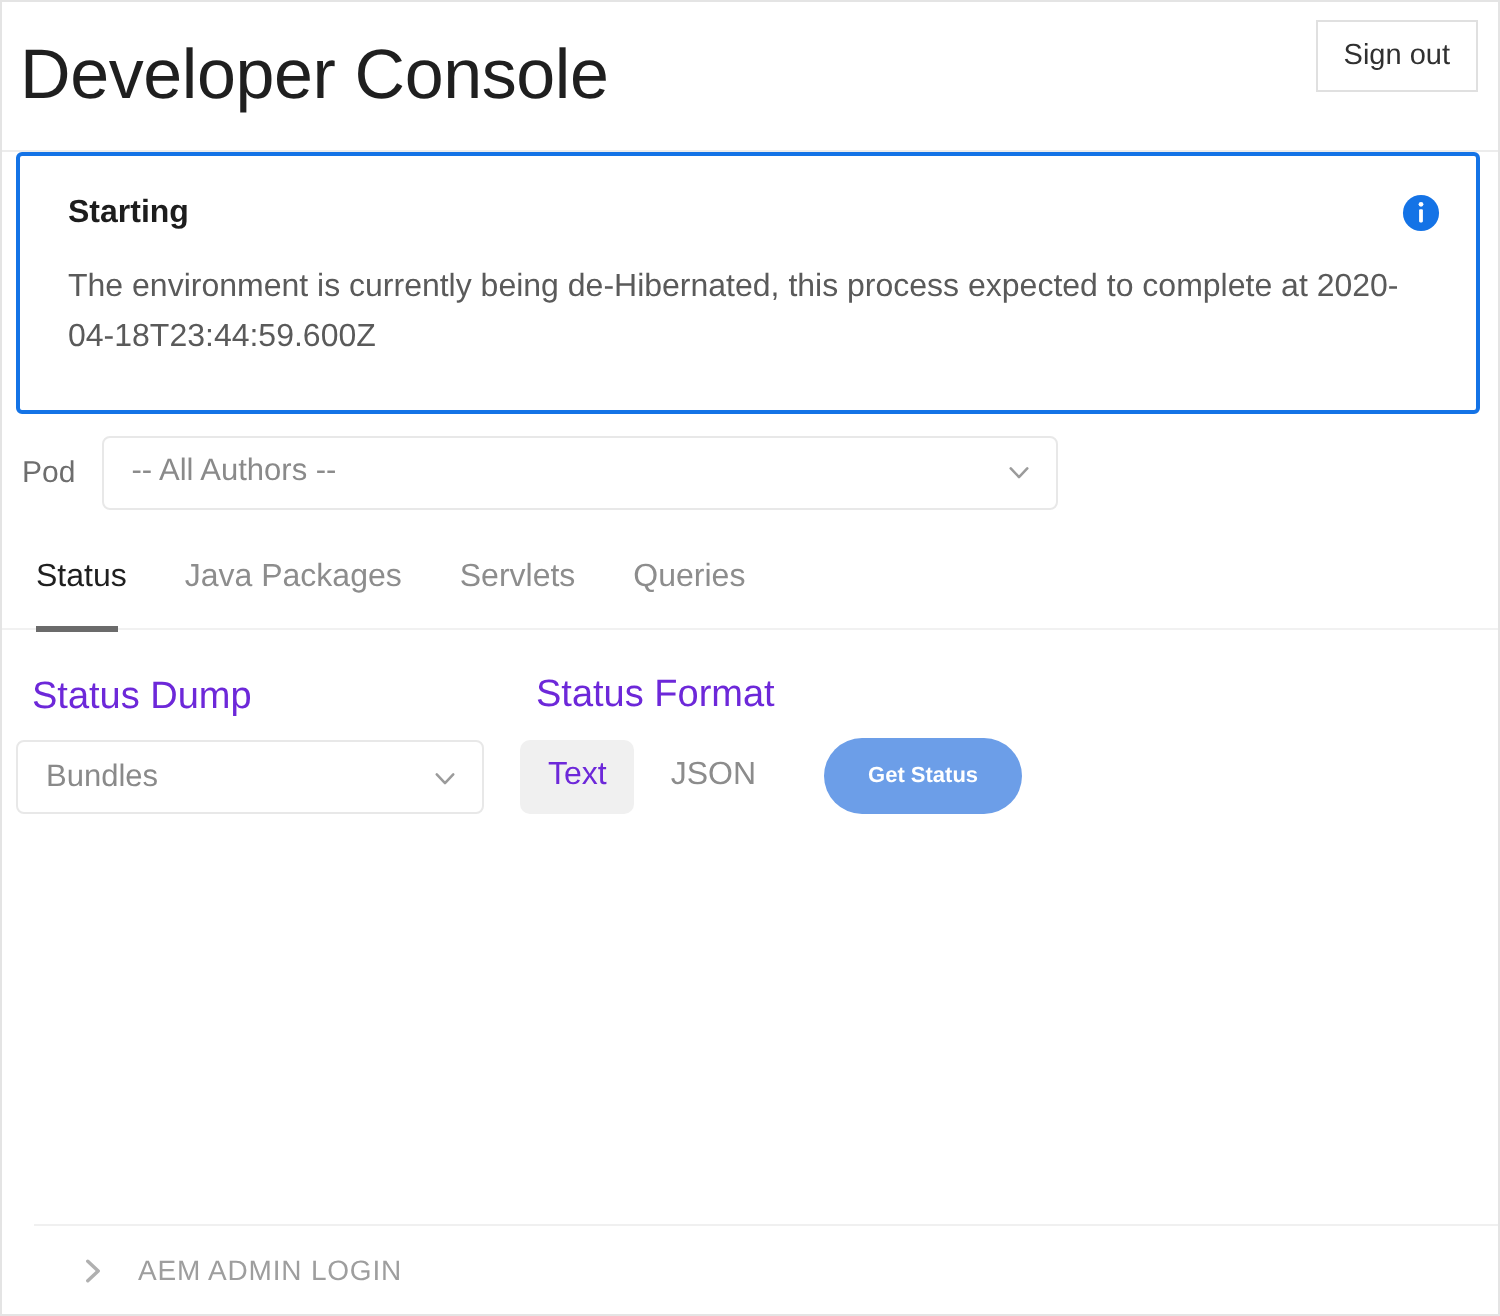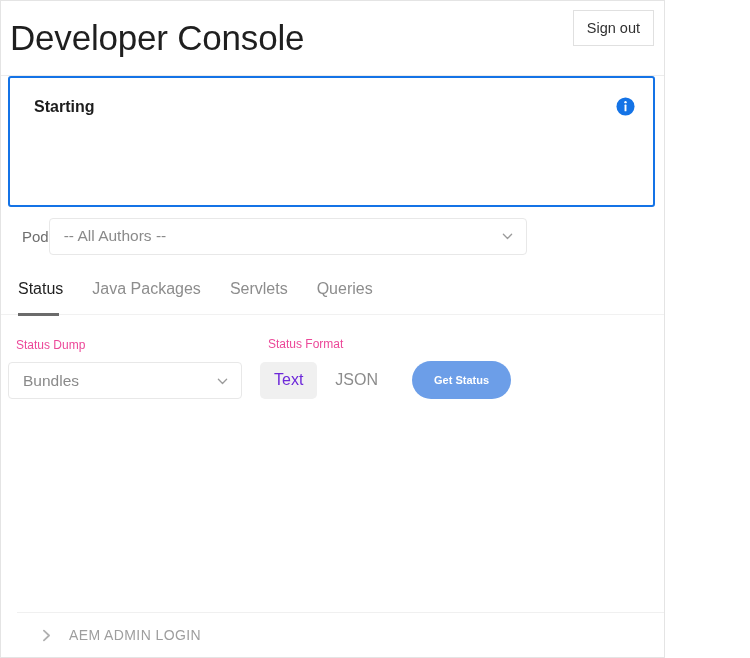--- a/index.html
+++ b/index.html
@@ -8,21 +8,21 @@
     width: 750px;
     height: 658px;
     background: #ffffff;
     font-family: "Liberation Sans", sans-serif;
     color: #2c2c2c;
     overflow: hidden;
   }
 
   .page {
     position: relative;
-    width: 665px;
+    width: 750px;
     height: 658px;
     background: #ffffff;
     border: 1px solid #e4e4e4;
   }
 
   
   .header {
     position: relative;
     height: 75px;
     border-bottom: 1px solid #ececec;
@@ -135,21 +135,22 @@
     top: 19px;
     width: 19px;
     height: 19px;
   }
 
   
   .pod-row {
     display: flex;
     align-items: center;
     height: 58px;
-    padding-left: 21px;
+    padding-left: 10px;
+    gap: 13px;
   }
   .pod-label {
     font-size: 15px;
     color: #6e6e6e;
   }
   .select {
     position: relative;
     height: 37px;
     background: #ffffff;
     border: 1px solid #e8e8e8;
@@ -204,22 +205,22 @@
 
   
   .controls {
     display: flex;
     align-items: flex-end;
     padding: 22px 0 0 7px;
     gap: 0;
   }
   .ctrl-group { display: flex; flex-direction: column; }
   .ctrl-label {
-    font-size: 12px;
-    color: #ec4899;
+    font-size: 19px;
+    color: #6d28d9;
     margin-bottom: 10px;
     padding-left: 8px;
   }
   .group-dump { margin-right: 18px; }
   .seg-row { display: flex; align-items: center; gap: 4px; }
   .seg-btn {
     height: 37px;
     min-width: 56px;
     padding: 0 14px;
     border: none;
@@ -275,20 +276,21 @@
 <div class="page">
 
   <div class="header">
     <div class="app-title">Developer Console</div>
     <button class="signout-btn">Sign out</button>
   </div>
 
 
   <div class="banner">
     <div class="banner-title">Starting</div>
+    <div class="banner-body">The environment is currently being de-Hibernated, this process expected to complete at 2020-04-18T23:44:59.600Z</div>
     <svg class="info-icon" viewBox="0 0 20 20">
       <circle cx="10" cy="10" r="9.5" fill="#1473e6"></circle>
       <rect x="9" y="8" width="2" height="7" rx="0.6" fill="#ffffff"></rect>
       <circle cx="10" cy="5.4" r="1.25" fill="#ffffff"></circle>
     </svg>
   </div>
 
   <div class="pod-row">
     <span class="pod-label">Pod</span>
     <div class="select pod">

